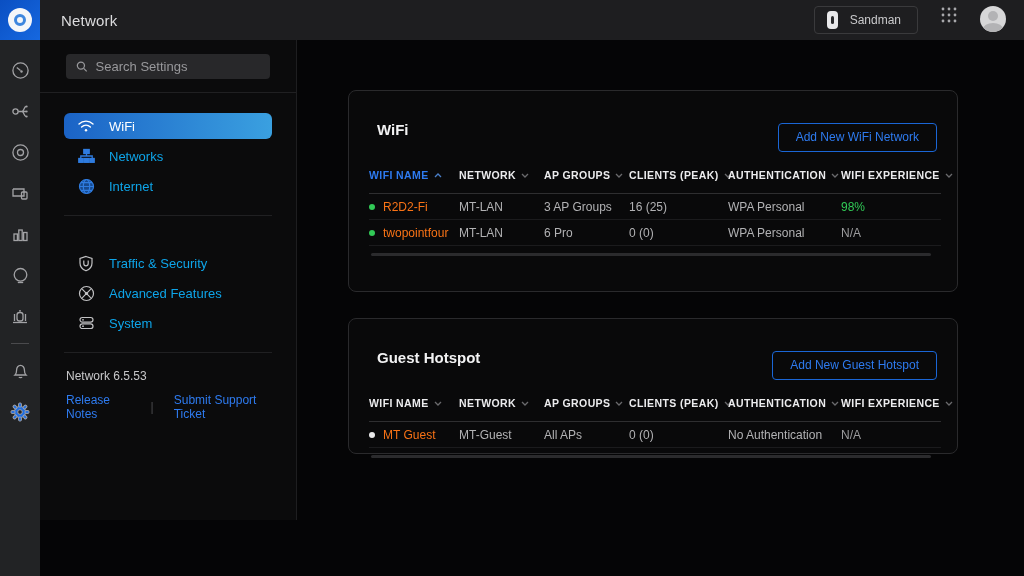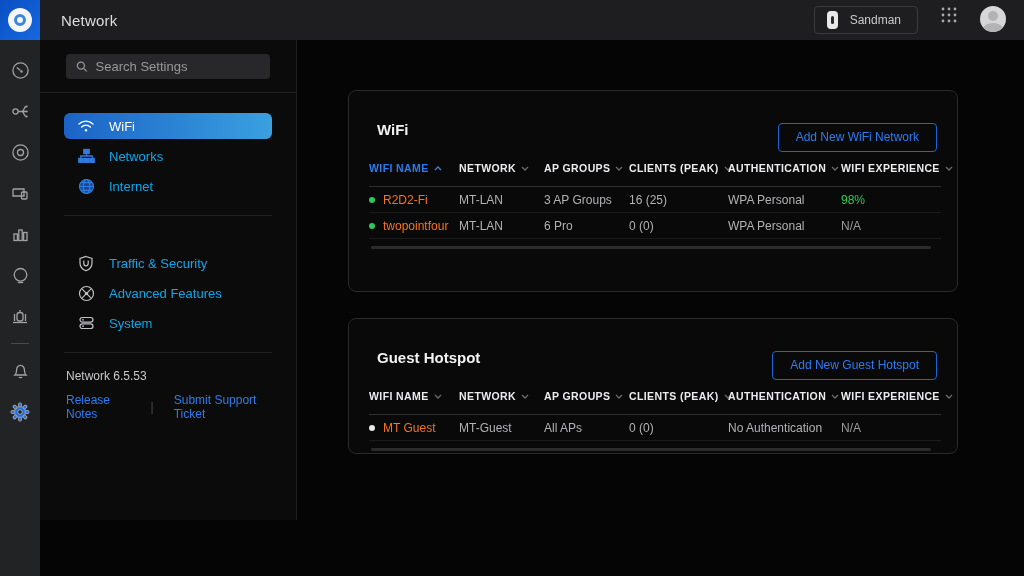--- a/index.html
+++ b/index.html
@@ -63,21 +63,21 @@
   .card { position:absolute; left:50px; width:610px; background:#09090a; border:1px solid #2a2a2c;
     border-radius:8px; }
   .card-1 { top:50px; height:202px; }
   .card-2 { top:278px; height:136px; }
   .card-head { display:flex; align-items:center; justify-content:space-between;
     padding:20px 20px 0 28px; height:56px; }
   .card-title { color:#f2f2f3; font-size:15px; font-weight:bold; }
   .add-btn { border:1px solid #1a66d6; color:#2e7bf0; background:transparent; border-radius:4px;
     height:29px; padding:0 17px; font-size:12px; cursor:pointer; font-family:"Liberation Sans",sans-serif;margin-top:16px; }
 
-  .table { margin:9px 18px 0 20px; width:572px; }
+  .table { margin:16px 18px 0 20px; width:572px; }
   .t-head, .t-row { display:grid; grid-template-columns:90px 85px 85px 99px 113px 1fr;
     align-items:center; }
   .t-head { height:24px; }
   .th { color:#ececee; font-size:10.5px; font-weight:bold; letter-spacing:.4px;
     display:flex; align-items:center; gap:5px; cursor:pointer; white-space:nowrap; }
   .th.sorted { color:#2e7bf0; }
   .th svg { flex:0 0 auto; }
   .head-line { height:1px; background:#2e2e30; margin-top:6px; }
   .t-row { height:26px; border-bottom:1px solid #1b1b1d; font-size:12px; color:#b2b2b4; cursor:pointer; }
   .cell-name { display:flex; align-items:center; gap:8px; color:#f97316; }

